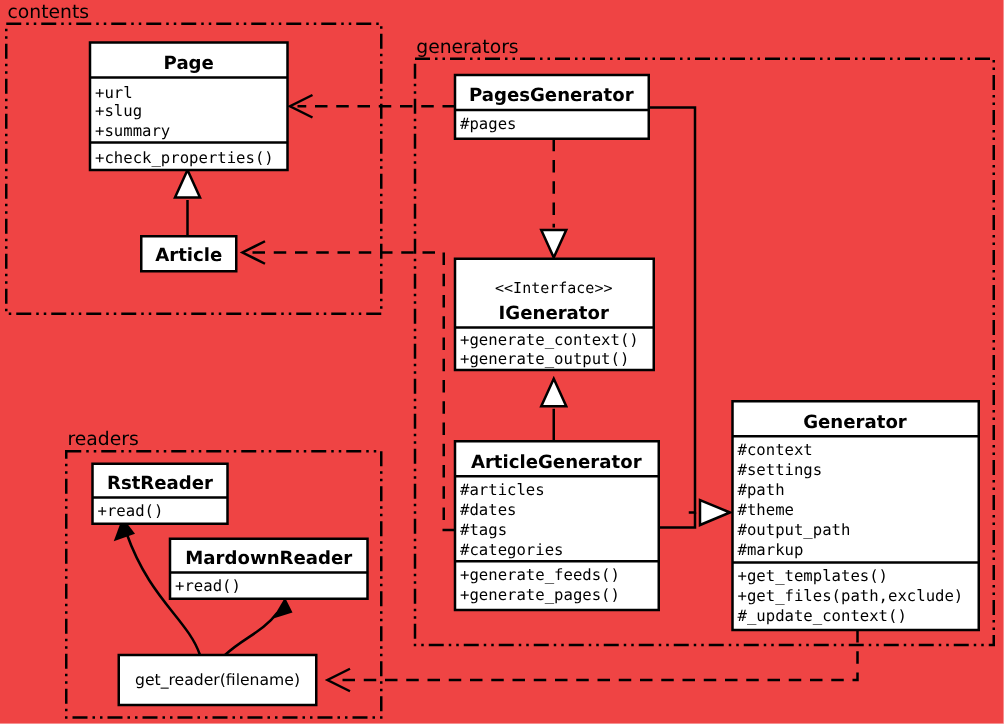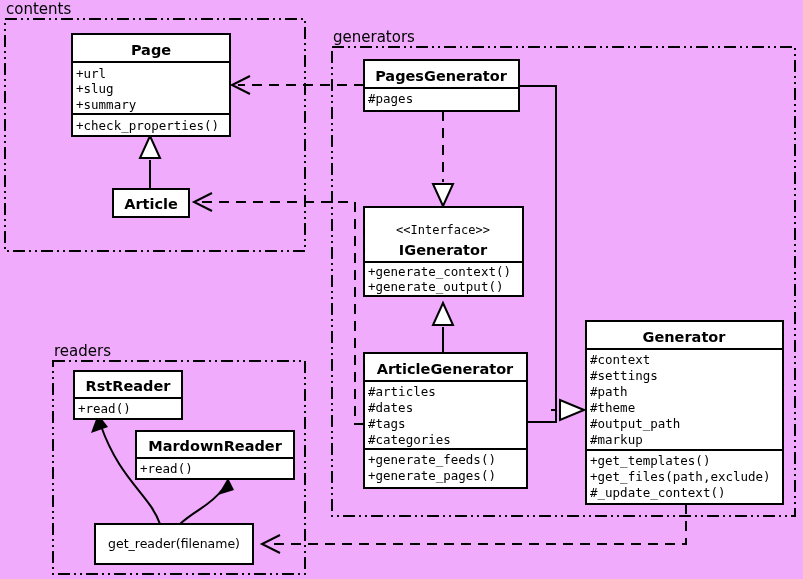--- a/index.html
+++ b/index.html
@@ -7,21 +7,21 @@
     padding: 0;
     background: #ffffff;
   }
   body {
     font-family: "DejaVu Sans", sans-serif;
   }
   #canvas {
     position: relative;
     width: 803px;
     height: 579px;
-    background: #f0abfc;
+    background: #ef4444;
     overflow: hidden;
   }
   svg#diagram {
     position: absolute;
     left: 0;
     top: 0;
     width: 803px;
     height: 579px;
   }
   .pkg-label {

